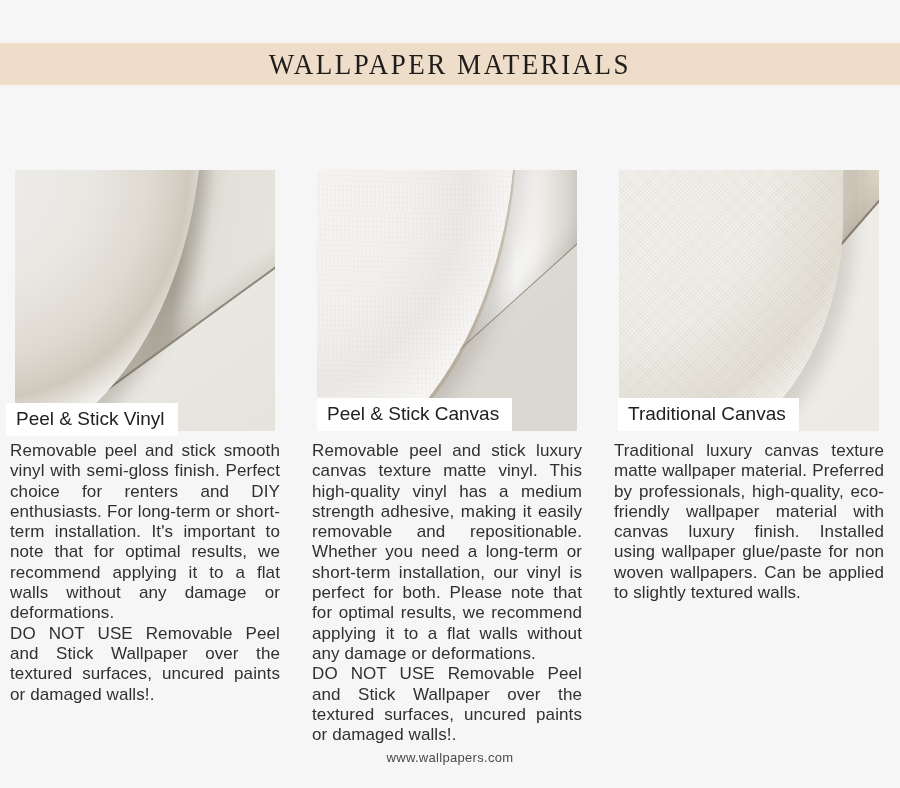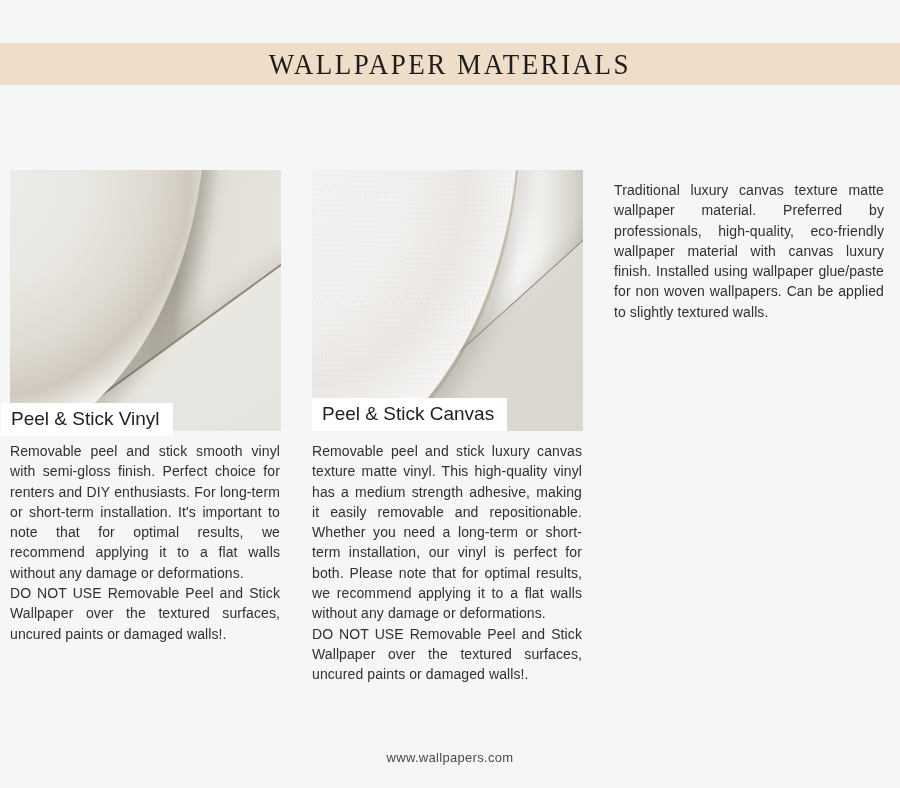--- a/index.html
+++ b/index.html
@@ -26,21 +26,21 @@
     white-space: nowrap;
   }
 
   
   .cards {
     position: absolute; top: 170px; left: 10px; width: 874px;
     display: flex; gap: 32px;
   }
   .card { flex: 1; position: relative; min-width: 0; }
 
-  .photo-wrap { position: relative; width: 260px; margin: 0 auto; height: 261px; padding-left: 11px; }
+  .photo-wrap { position: relative; width: 260px; margin: 0 auto; height: 261px; }
   .photo {
     position: absolute; inset: 0; overflow: hidden;
     background: #e6e4de;
   }
 
   
   .floor {
     position: absolute; left: -40%; width: 200%; height: 170%;
     transform-origin: 50% 0;
     border-top: 2px solid #8f8779;
@@ -127,21 +127,21 @@
     padding: 6px 13px 8px 10px;
     white-space: nowrap;
     z-index: 3;
   }
   .card:nth-child(1) .material-label { left: -9px; bottom: -5px; }
   .card:nth-child(3) .material-label { left: -1px; }
 
   
   .desc, .warning {
     margin: 0; text-align: justify;
-    font-size: 14px; line-height: 20.3px;
+    font-size: 17px; line-height: 20.3px;
     color: #303030; letter-spacing: 0.1px;
   }
   .desc { margin-top: 10px; }
   .warning {
     text-decoration-thickness: 1.4px;
     text-underline-offset: 3px;
   }
 
   
   .footer {
@@ -181,20 +181,28 @@
           <div class="floor"></div>
           <div class="curl"></div>
         </div>
         <div class="material-label">Peel &amp; Stick Canvas</div>
       </div>
       <p class="desc">Removable peel and stick luxury canvas texture matte vinyl. This high-quality vinyl has a medium strength adhesive, making it easily removable and repositionable. Whether you need a long-term or short-term installation, our vinyl is perfect for both. Please note that for optimal results, we recommend applying it to a flat walls without any damage or deformations.</p>
       <p class="warning">DO NOT USE Removable Peel and Stick Wallpaper over the textured surfaces, uncured paints or damaged walls!.</p>
     </div>
 
     <div class="card">
+      <div class="photo-wrap">
+        <div class="photo photo--traditional" title="traditional-canvas-sheet-curled-corner-photo">
+          <div class="roll"></div>
+          <div class="floor"></div>
+          <div class="curl"></div>
+        </div>
+        <div class="material-label">Traditional Canvas</div>
+      </div>
       <p class="desc">Traditional luxury canvas texture matte wallpaper material. Preferred by professionals, high-quality, eco-friendly wallpaper material with canvas luxury finish. Installed using wallpaper glue/paste for non woven wallpapers. Can be applied to slightly textured walls.</p>
       <p class="warning"></p>
     </div>
 
   </div>
 
   <div class="footer">www.wallpapers.com</div>
 
 </div>
 

